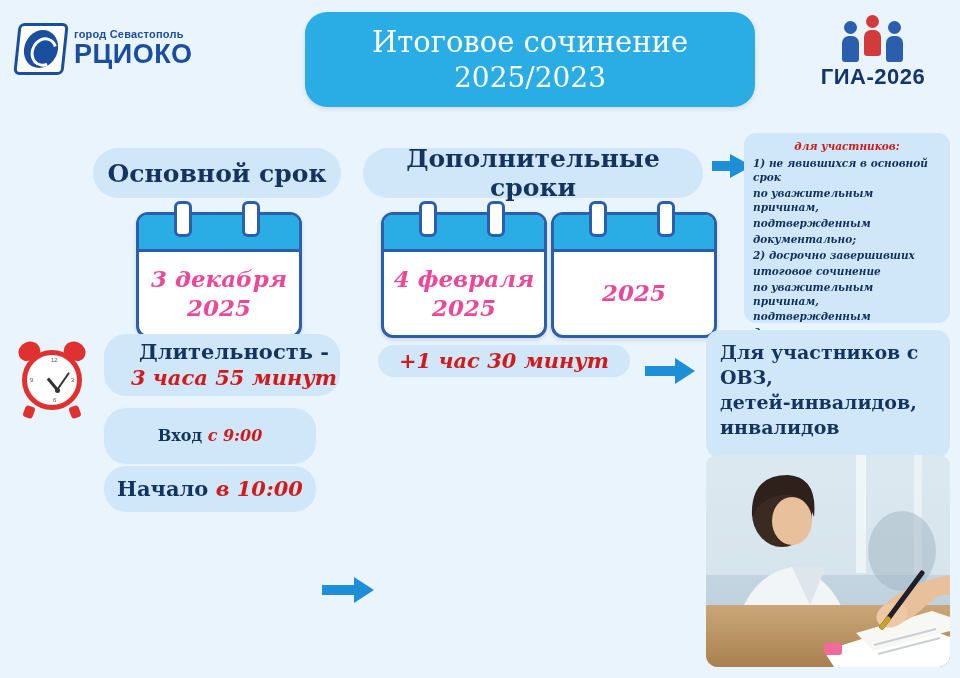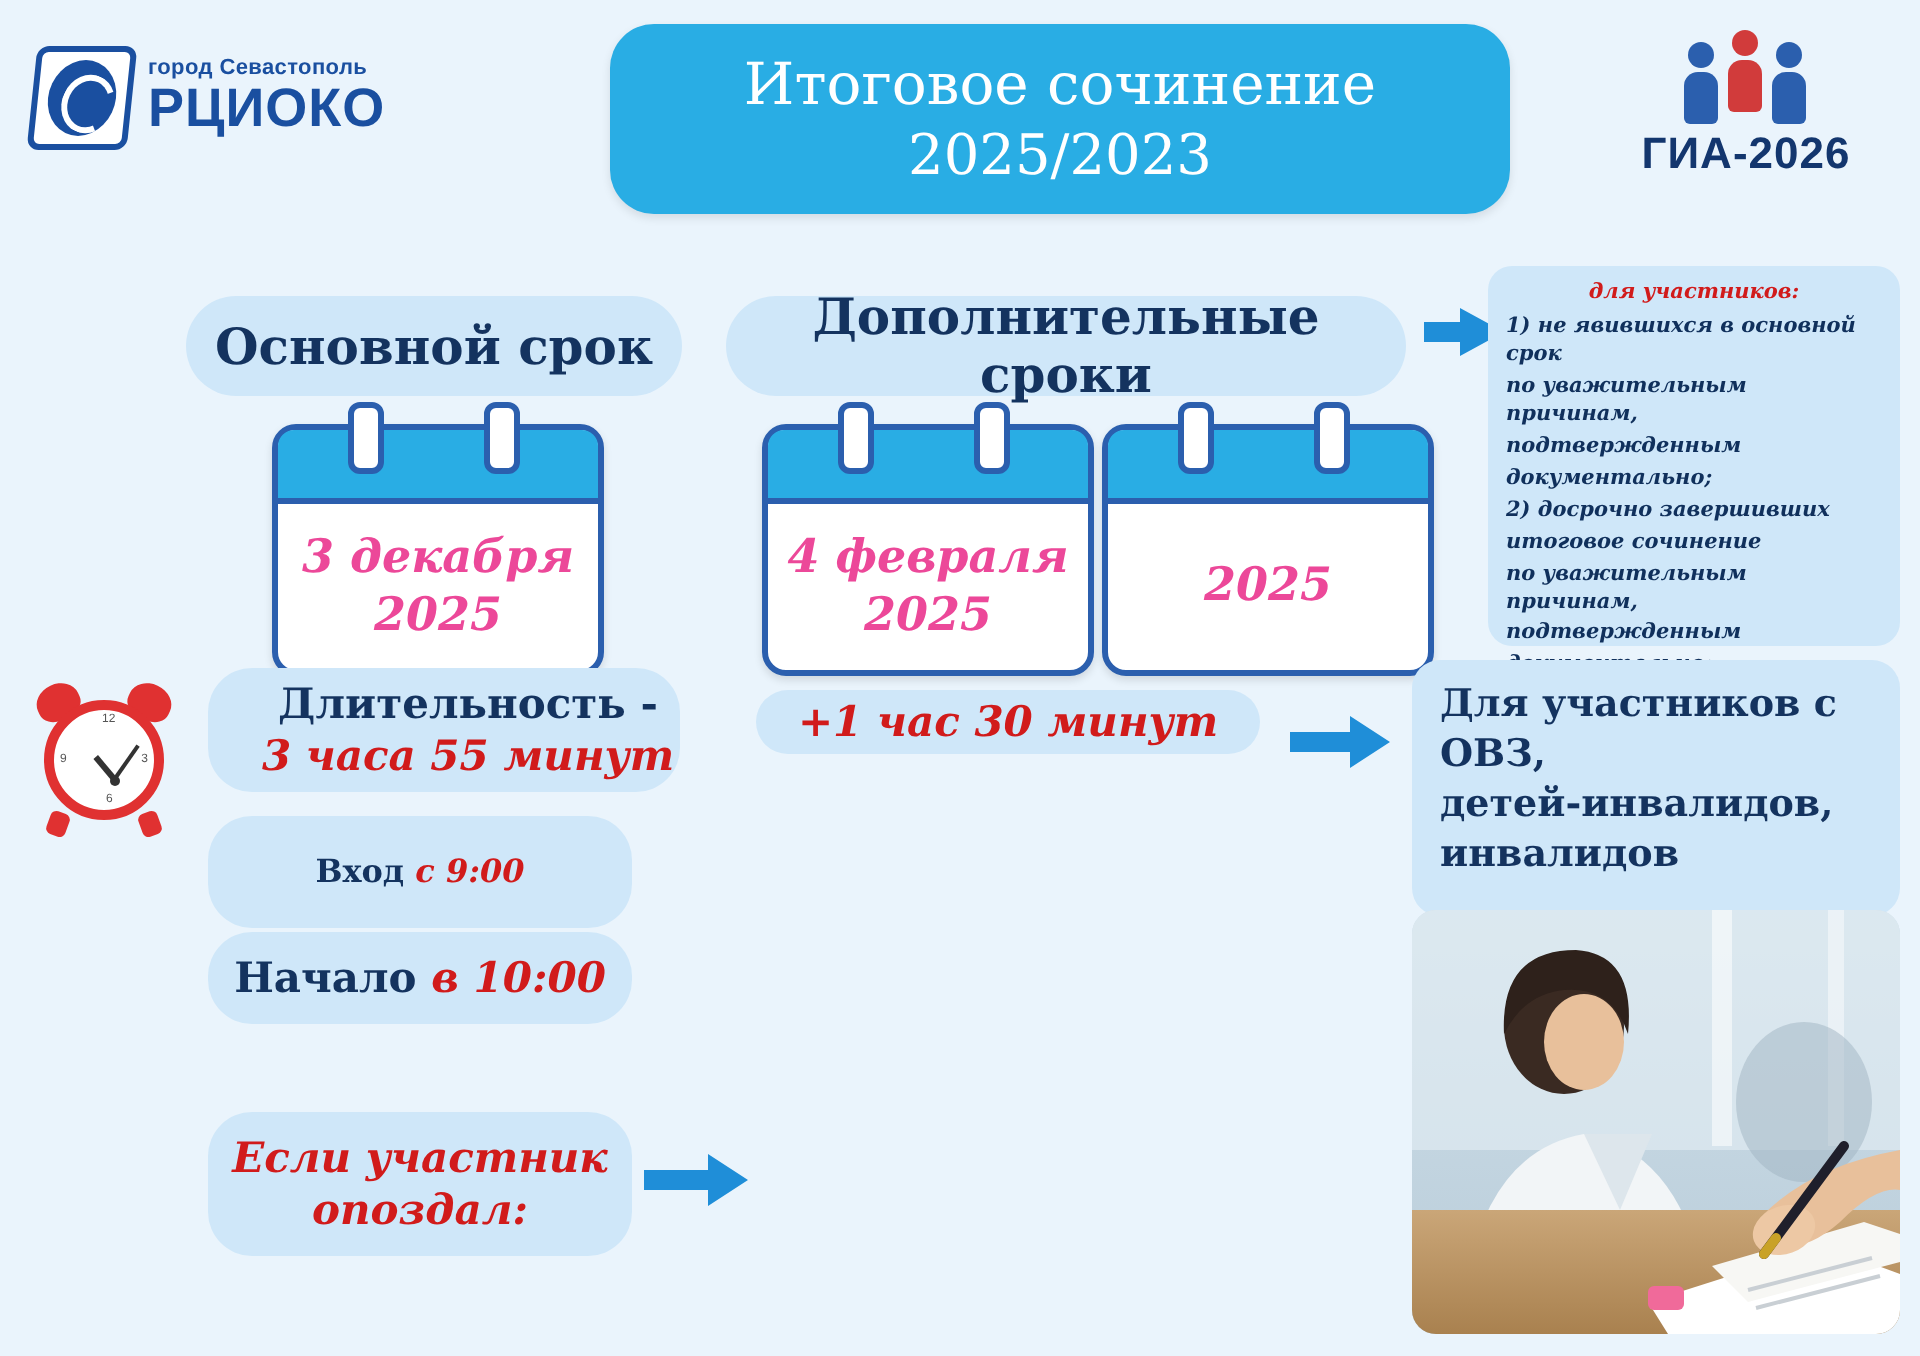--- a/index.html
+++ b/index.html
@@ -543,24 +543,20 @@
     </svg>
   </div>
 
   <div class="ovz">
     <div>Для участников с</div>
     <div>ОВЗ,</div>
     <div>детей-инвалидов,</div>
     <div>инвалидов</div>
   </div>
 
-  <div class="info-pill pill-late">
-    <div>Если участник</div>
-    <div>опоздал:</div>
-  </div>
 
   <div class="arrow" style="left:322px; top:575px;">
     <svg width="52" height="30" viewBox="0 0 52 30">
       <path d="M0 10 L32 10 L32 2 L52 15 L32 28 L32 20 L0 20 Z" fill="#1f8ed8"></path>
     </svg>
   </div>
 
 
   <div class="photo">
     <svg width="244" height="212" viewBox="0 0 244 212">

